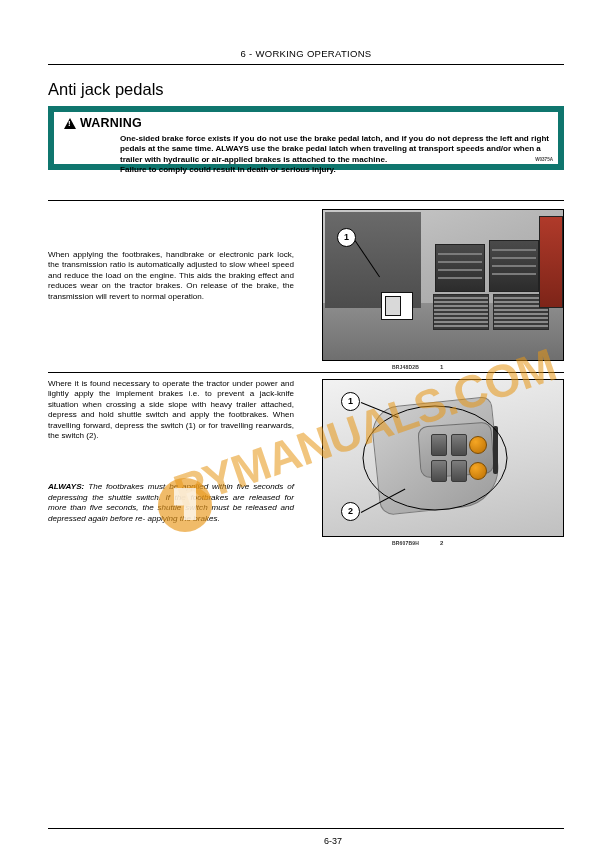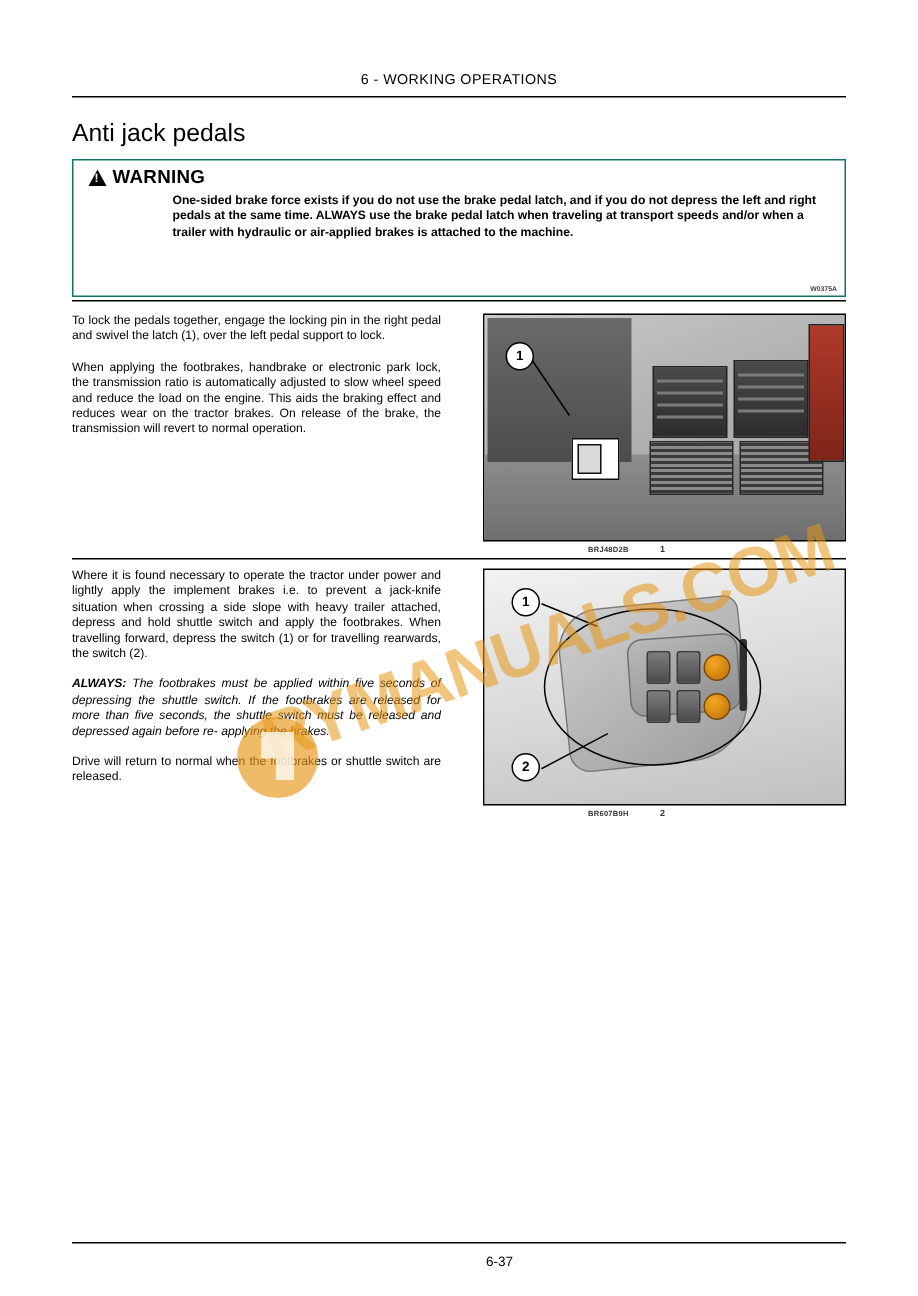--- a/index.html
+++ b/index.html
@@ -42,22 +42,22 @@
     position: absolute;
     left: 48px; top: 64px;
     font-size: 16.5px;
     font-weight: normal;
   }
   
   .warning-box {
     position: absolute;
     left: 48px; top: 90px;
     width: 516px;
-    height: 92px;
-    border: 1px solid #0f766e;
+    height: 64px;
+    border: 6px solid #0f766e;
     box-sizing: border-box;
   }
   .warning-head {
     position: absolute;
     left: 10px; top: 4px;
     display: flex;
     align-items: center;
     gap: 4px;
   }
   .warn-tri {
@@ -106,21 +106,21 @@
   }
   
   .col-text {
     position: absolute;
     width: 244px;
     font-size: 8.1px;
     line-height: 10.4px;
     text-align: justify;
   }
   .col-text p { margin: 0 0 10px 0; }
-  .col-text p:last-child { margin-bottom: 0; }
+  .col-text p:last-child { margin-bottom: 0; margin-top: 41px; }
   .notice-para { font-style: italic; }
   .notice-label { font-weight: bold; font-style: italic; }
 
   
   .figure {
     position: absolute;
     border: 1px solid #000;
     box-sizing: border-box;
     background: #e9e9e9;
     overflow: hidden;
@@ -278,28 +278,28 @@
 
   <div class="section-title">Anti jack pedals</div>
 
   <div class="warning-box">
     <div class="warning-head">
       <span class="warn-tri"></span>
       <span class="warning-word">WARNING</span>
     </div>
     <div class="warning-body">
       <p>One-sided brake force exists if you do not use the brake pedal latch, and if you do not depress the left and right pedals at the same time. ALWAYS use the brake pedal latch when traveling at transport speeds and/or when a trailer with hydraulic or air-applied brakes is attached to the machine.</p>
+      <p>Failure to comply could result in death or serious injury.</p>
     </div>
     <div class="warning-code">W0375A</div>
   </div>
 
   <div class="box-rule" style="top:184px;"></div>
 
   <div class="col-text" style="left:48px; top:193px; width:246px;">
-    <p>To lock the pedals together, engage the locking pin in the right pedal and swivel the latch (1), over the left pedal support to lock.</p>
     <p>When applying the footbrakes, handbrake or electronic park lock, the transmission ratio is automatically adjusted to slow wheel speed and reduce the load on the engine. This aids the braking effect and reduces wear on the tractor brakes. On release of the brake, the transmission will revert to normal operation.</p>
   </div>
 
   <div class="figure" style="left:322px; top:193px; width:242px; height:152px;">
     <div class="f1-bg"></div>
     <div class="f1-floor"></div>
     <div class="f1-panel"></div>
 
     <div class="f1-hatch" style="left:110px; top:84px; width:54px; height:34px;"></div>
     <div class="f1-hatch" style="left:170px; top:84px; width:54px; height:34px;"></div>
@@ -325,21 +325,20 @@
     <div class="callout" style="left:14px; top:18px;">1</div>
   </div>
   <div class="fig-caption" style="left:392px; top:348px;">BRJ48D2B</div>
   <div class="fig-caption" style="left:440px; top:348px; font-size:6px;">1</div>
 
   <div class="box-rule" style="top:356px;"></div>
 
   <div class="col-text" style="left:48px; top:363px; width:246px;">
     <p>Where it is found necessary to operate the tractor under power and lightly apply the implement brakes i.e. to prevent a jack-knife situation when crossing a side slope with heavy trailer attached, depress and hold shuttle switch and apply the footbrakes.  When travelling forward, depress the switch (1) or for travelling rearwards, the switch (2).</p>
     <p class="notice-para"><span class="notice-label">ALWAYS:</span><span> The footbrakes must be applied within five seconds of depressing the shuttle switch.  If the footbrakes are released for more than five seconds, the shuttle switch must be released and depressed again before re- applying the brakes.</span></p>
-    <p>Drive will return to normal when the footbrakes or shuttle switch are released.</p>
   </div>
 
   <div class="figure" style="left:322px; top:363px; width:242px; height:158px; background:#f0f0f0;">
     <div class="f2-bg"></div>
     <div class="f2-console"></div>
     <div class="f2-armrest"></div>
 
     <div class="f2-switch" style="left:108px; top:54px; width:14px; height:20px;"></div>
     <div class="f2-switch" style="left:108px; top:80px; width:14px; height:20px;"></div>
     <div class="f2-switch" style="left:128px; top:54px; width:14px; height:20px;"></div>

